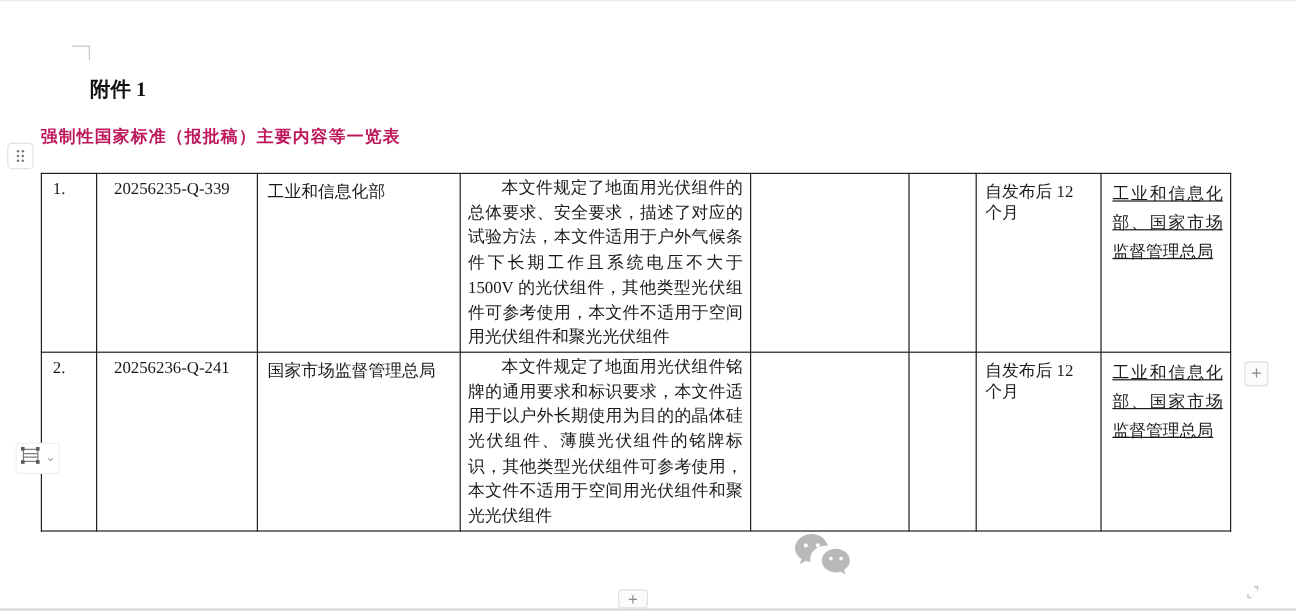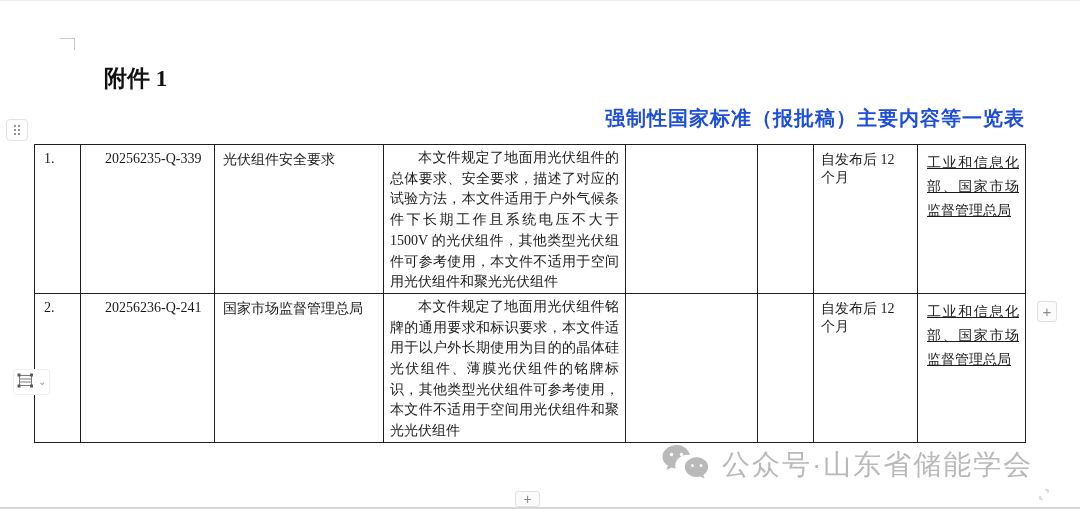--- a/index.html
+++ b/index.html
@@ -4,37 +4,37 @@
 <style>
   * { margin:0; padding:0; box-sizing:border-box; }
   html,body { width:1080px; height:509px; background:#ffffff; overflow:hidden; }
   body { position:relative; font-family:"Liberation Serif", serif; border-top:1px solid #ececec; }
 
   .bottom-edge { position:absolute; left:0; top:506px; width:1080px; height:2px; background:#d8d8d8; }
 
   .corner-mark { position:absolute; left:60px; top:37px; width:15px; height:12px;
     border-top:1px solid #c9c9c9; border-right:1px solid #c9c9c9; }
 
-  .attachment-label { position:absolute; left:75px; top:62px; font-size:23px; font-weight:bold; color:#111;margin-left:29px; }
+  .attachment-label { position:absolute; left:75px; top:62px; font-size:17px; font-weight:bold; color:#111; }
 
-  .doc-title { position:absolute; left:34px; top:104px; width:991px; text-align:right;
-    font-size:20px; font-weight:bold; color:#1d4ed8; letter-spacing:1px; }
+  .doc-title { position:absolute; left:34px; top:104px; width:991px; text-align:left;
+    font-size:14px; font-weight:bold; color:#be185d; letter-spacing:1px; }
 
   table.std-table { position:absolute; left:34px; top:143px; width:991px;
     border-collapse:collapse; table-layout:fixed; }
   .std-table th, .std-table td { border:1px solid #1f1f1f; color:#1a1a1a;
     font-family:"Liberation Serif", serif; overflow:hidden; }
   .std-table th { font-size:14px; font-weight:bold; text-align:center; vertical-align:middle;
     white-space:pre-line; line-height:19px; padding:2px 1px; }
   .std-table td { font-size:14px; vertical-align:top; }
   tr.hdr { height:42px; }
   tr.r1 { height:145px; }
   tr.r2 { height:148px; }
   .c-seq  { padding:6px 2px 0 9px; }
-  .c-plan { padding:6px 2px 0 24px; }
+  .c-plan { padding:6px 2px 0 14px; }
   .c-name { padding:6px 6px 0 8px; }
   .c-sum  { padding:3px 6px 0 6px; text-align:justify; text-indent:2em; line-height:20.7px;margin-left:16px; }
   .c-date { padding:6px 19px 0 7px; }
   .c-dept { padding:6px 6px 0 9px; text-align:justify; line-height:24px;text-decoration:underline; }
 
   .watermark { position:absolute; left:660px; top:441px; display:flex; align-items:center; gap:10px; z-index:5; }
   .watermark .wm-text { font-family:"Liberation Sans", sans-serif; font-size:28px;
     letter-spacing:2px; color:#b9b9b9; white-space:nowrap; }
 
   .float-btn { position:absolute; display:flex; align-items:center; justify-content:center;
@@ -74,21 +74,21 @@
       <col style="width:242px">
     <col style="width:132px">
       <col style="width:56px">
       <col style="width:104px">
       <col style="width:108px">
   </colgroup>
   <tbody>
   <tr class="r1">
     <td class="c-seq">1.</td>
     <td class="c-plan">20256235-Q-339</td>
-    <td class="c-name">光伏组件安全要求</td>
+    <td class="c-name">工业和信息化部</td>
     <td class="c-sum">本文件规定了地面用光伏组件的总体要求、安全要求，描述了对应的试验方法，本文件适用于户外气候条件下长期工作且系统电压不大于 1500V 的光伏组件，其他类型光伏组件可参考使用，本文件不适用于空间用光伏组件和聚光光伏组件</td>
     <td></td>
     <td></td>
     <td class="c-date">自发布后 12 个月</td>
     <td class="c-dept">工业和信息化部、国家市场监督管理总局</td>
   </tr>
   <tr class="r2">
     <td class="c-seq">2.</td>
     <td class="c-plan">20256236-Q-241</td>
     <td class="c-name">国家市场监督管理总局</td>
@@ -109,21 +109,20 @@
         <path d="M36.7 15.2c-6.6 0-11.9 4.4-11.9 9.9s5.3 9.9 11.9 9.9c1.3 0 2.6-.2 3.8-.5l4.1 2.2-1.2-3.8c2.9-1.8 4.8-4.6 4.8-7.8 0-5.5-5.3-9.9-11.5-9.9z"></path>
       </g>
       <g fill="#ffffff">
         <circle cx="11.5" cy="12.5" r="1.7"></circle>
           <circle cx="21.5" cy="12.5" r="1.7"></circle>
         <circle cx="32.5" cy="23.5" r="1.5"></circle>
           <circle cx="41" cy="23.5" r="1.5"></circle>
       </g>
     </svg>
   </span>
-  <span class="wm-text">公众号·山东省储能学会</span>
 </div>
 
 <div class="drag-handle-btn">
   <span class="dots-grid">
     <i></i>
       <i></i>
       <i></i>
       <i></i>
       <i></i>
       <i></i>

